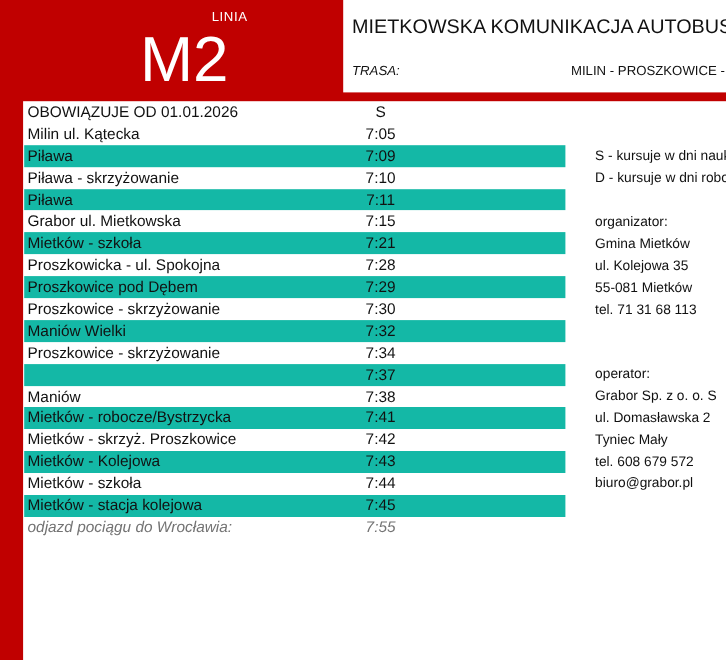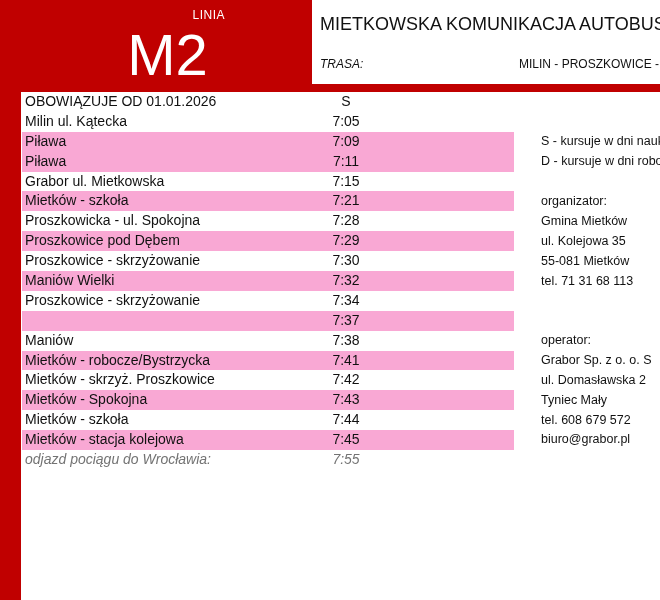--- a/index.html
+++ b/index.html
@@ -17,21 +17,21 @@
       color: #fff; font-size: 58px; line-height: 66px; }
     .title-box { position: absolute; left: 312px; top: 0; width: 348px; height: 84px; background: #fff; overflow: hidden; }
     .company-title { position: absolute; left: 8px; top: 14px; white-space: nowrap; font-size: 18px; color: #111; }
     .route-label { position: absolute; left: 8px; top: 57px; font-size: 12px; font-style: italic; color: #111; }
     .route-value { position: absolute; left: 207px; top: 57px; white-space: nowrap; font-size: 12px; color: #111; }
 
     .timetable { position: absolute; left: 22px; top: 92px; width: 492px; }
     .tt-row { position: relative; height: 19.9px; line-height: 19.9px; font-size: 14px; white-space: nowrap; }
     .tt-row .stop { position: absolute; left: 3px; }
     .tt-row .time { position: absolute; left: 306px; width: 36px; text-align: center; }
-    .tt-row.hl { background: #f9a8d4; }
+    .tt-row.hl { background: #14b8a6; }
     .tt-row.train { color: #737373; font-style: italic; }
 
     .info { position: absolute; left: 541px; width: 160px; font-size: 12.5px; white-space: nowrap; color: #111; }
     .info div { height: 19.9px; line-height: 19.9px; }
   </style>
 </head>
 <body>
 
 <div class="header-red"></div>
 <div class="left-bar"></div>
@@ -50,20 +50,24 @@
     <span class="stop">OBOWIĄZUJE OD 01.01.2026</span>
     <span class="time">S</span>
   </div>
   <div class="tt-row">
       <span class="stop">Milin ul. Kątecka</span>
       <span class="time">7:05</span>
     </div>
   <div class="tt-row hl">
       <span class="stop">Piława</span>
       <span class="time">7:09</span>
+    </div>
+  <div class="tt-row">
+      <span class="stop">Piława - skrzyżowanie</span>
+      <span class="time">7:10</span>
     </div>
   <div class="tt-row hl">
       <span class="stop">Piława</span>
       <span class="time">7:11</span>
     </div>
   <div class="tt-row">
       <span class="stop">Grabor ul. Mietkowska</span>
       <span class="time">7:15</span>
     </div>
   <div class="tt-row hl">
@@ -99,21 +103,21 @@
     </div>
   <div class="tt-row hl">
       <span class="stop">Mietków - robocze/Bystrzycka</span>
       <span class="time">7:41</span>
     </div>
   <div class="tt-row">
       <span class="stop">Mietków - skrzyż. Proszkowice</span>
       <span class="time">7:42</span>
     </div>
   <div class="tt-row hl">
-      <span class="stop">Mietków - Spokojna</span>
+      <span class="stop">Mietków - Kolejowa</span>
       <span class="time">7:43</span>
     </div>
   <div class="tt-row">
       <span class="stop">Mietków - szkoła</span>
       <span class="time">7:44</span>
     </div>
   <div class="tt-row hl">
       <span class="stop">Mietków - stacja kolejowa</span>
       <span class="time">7:45</span>
     </div>

